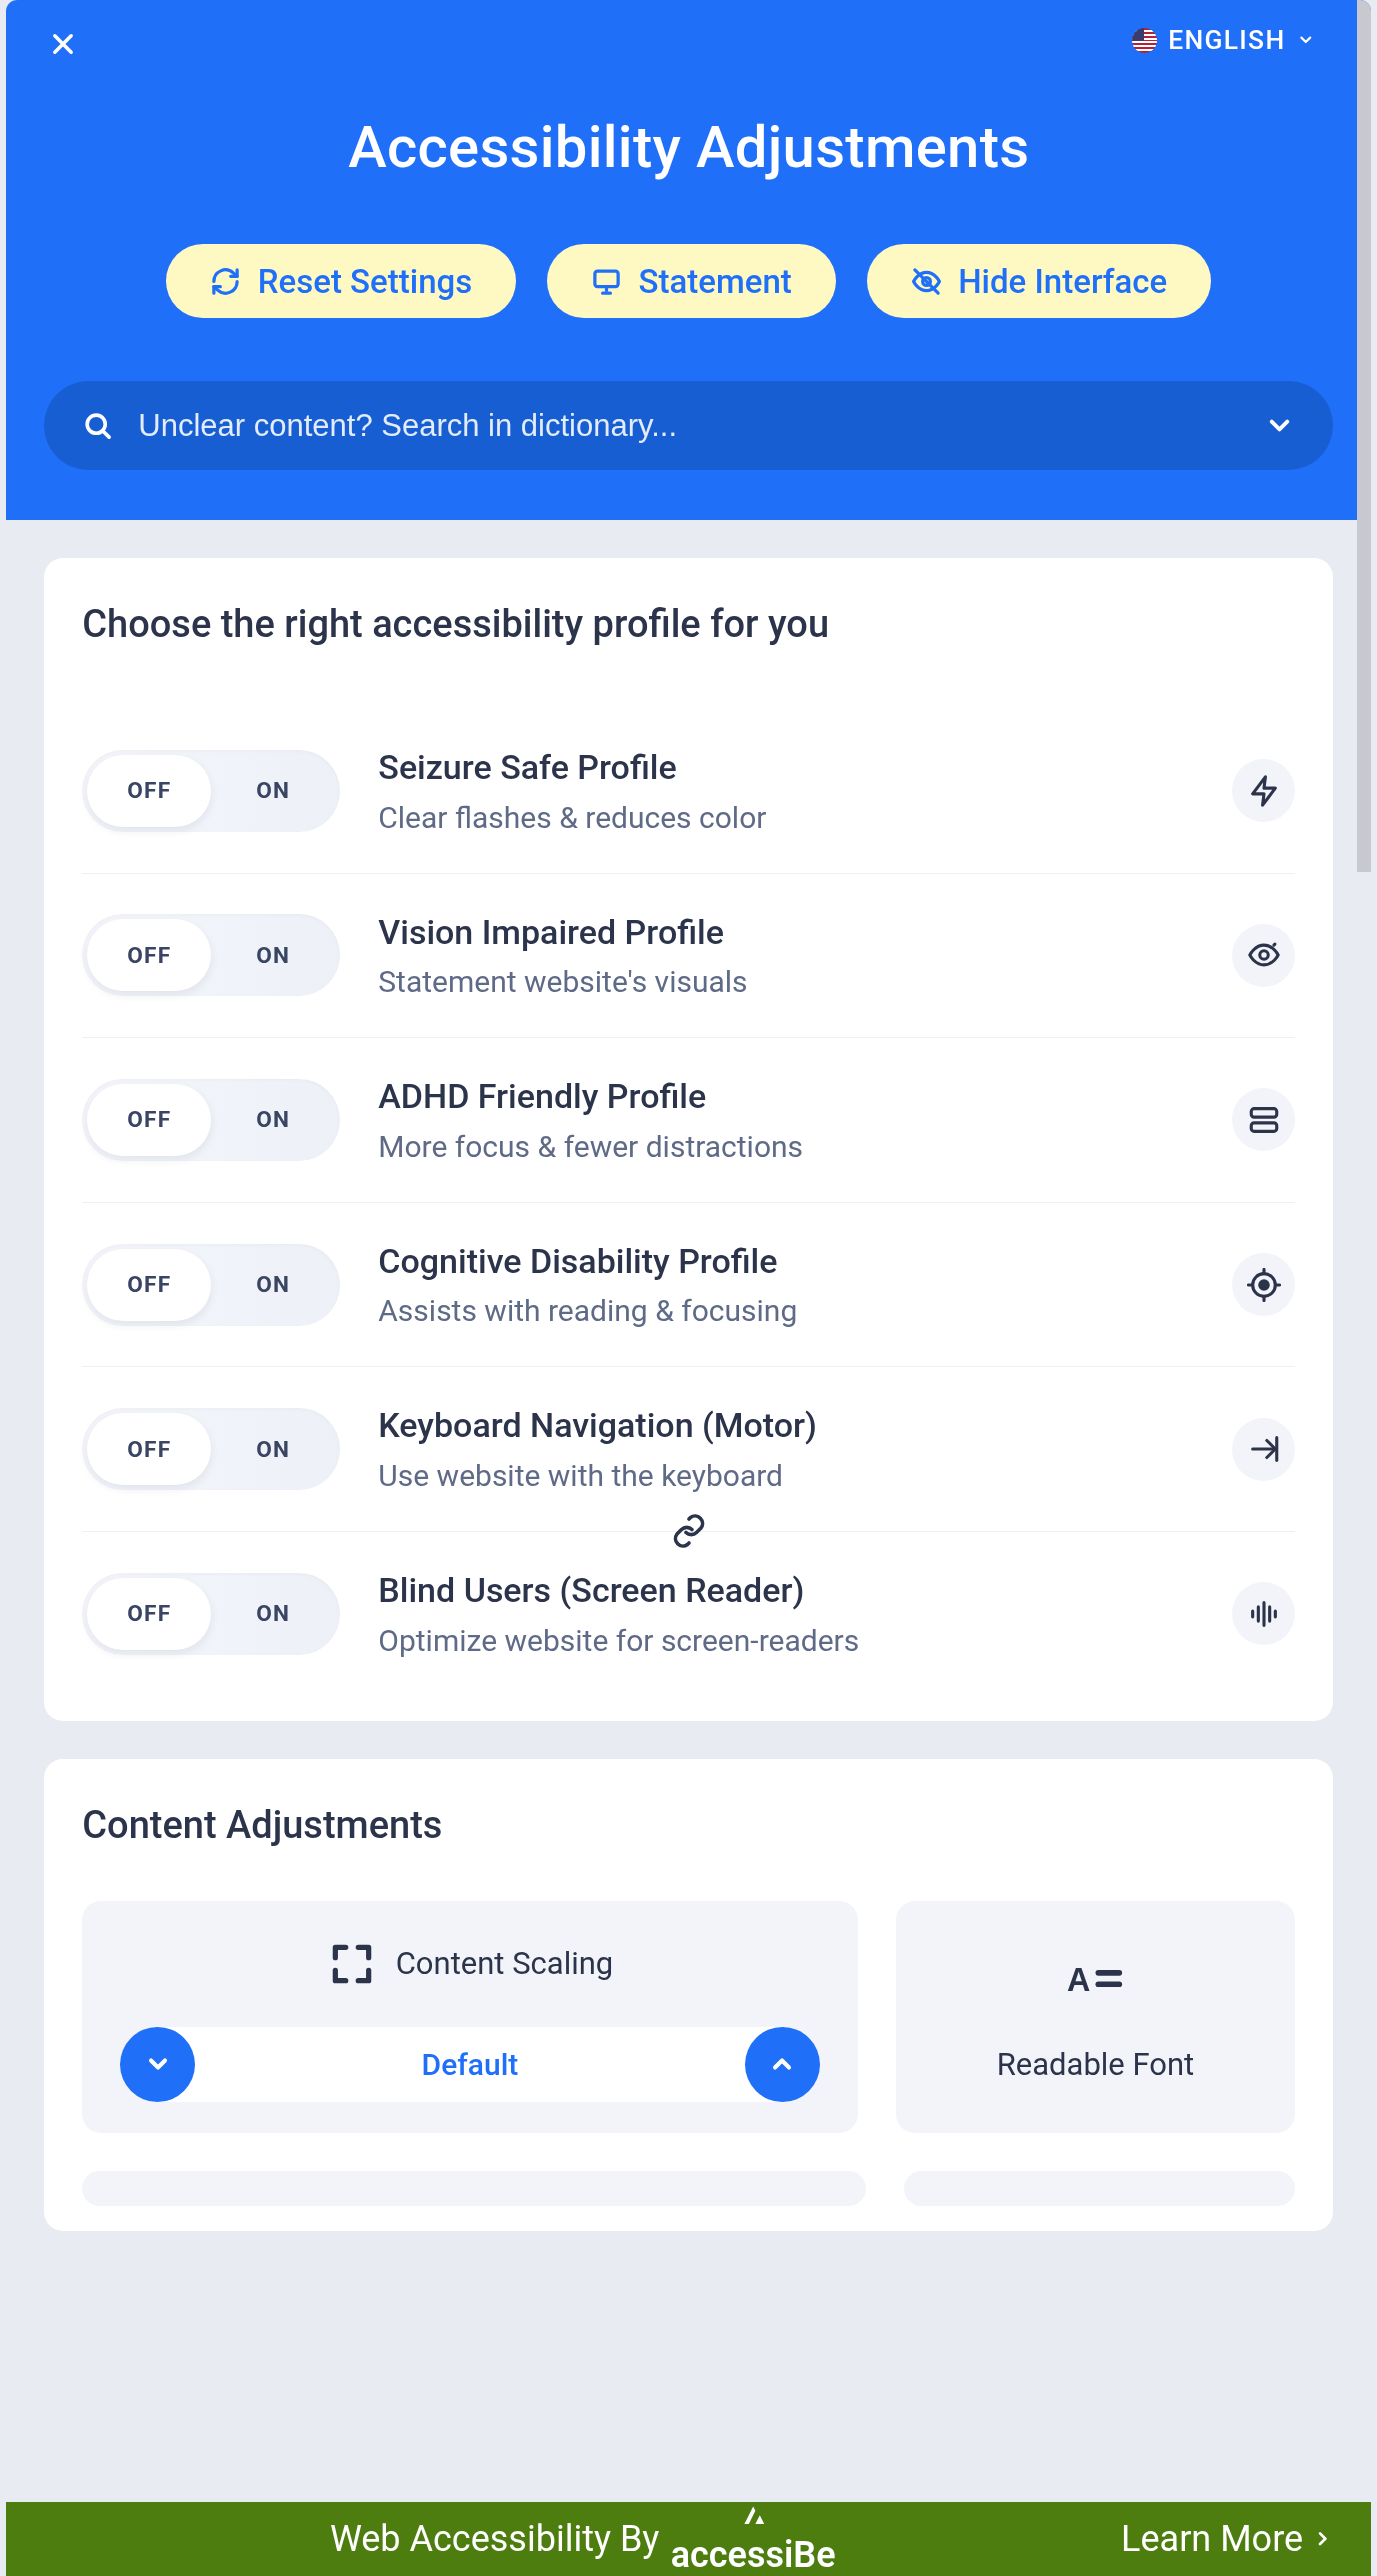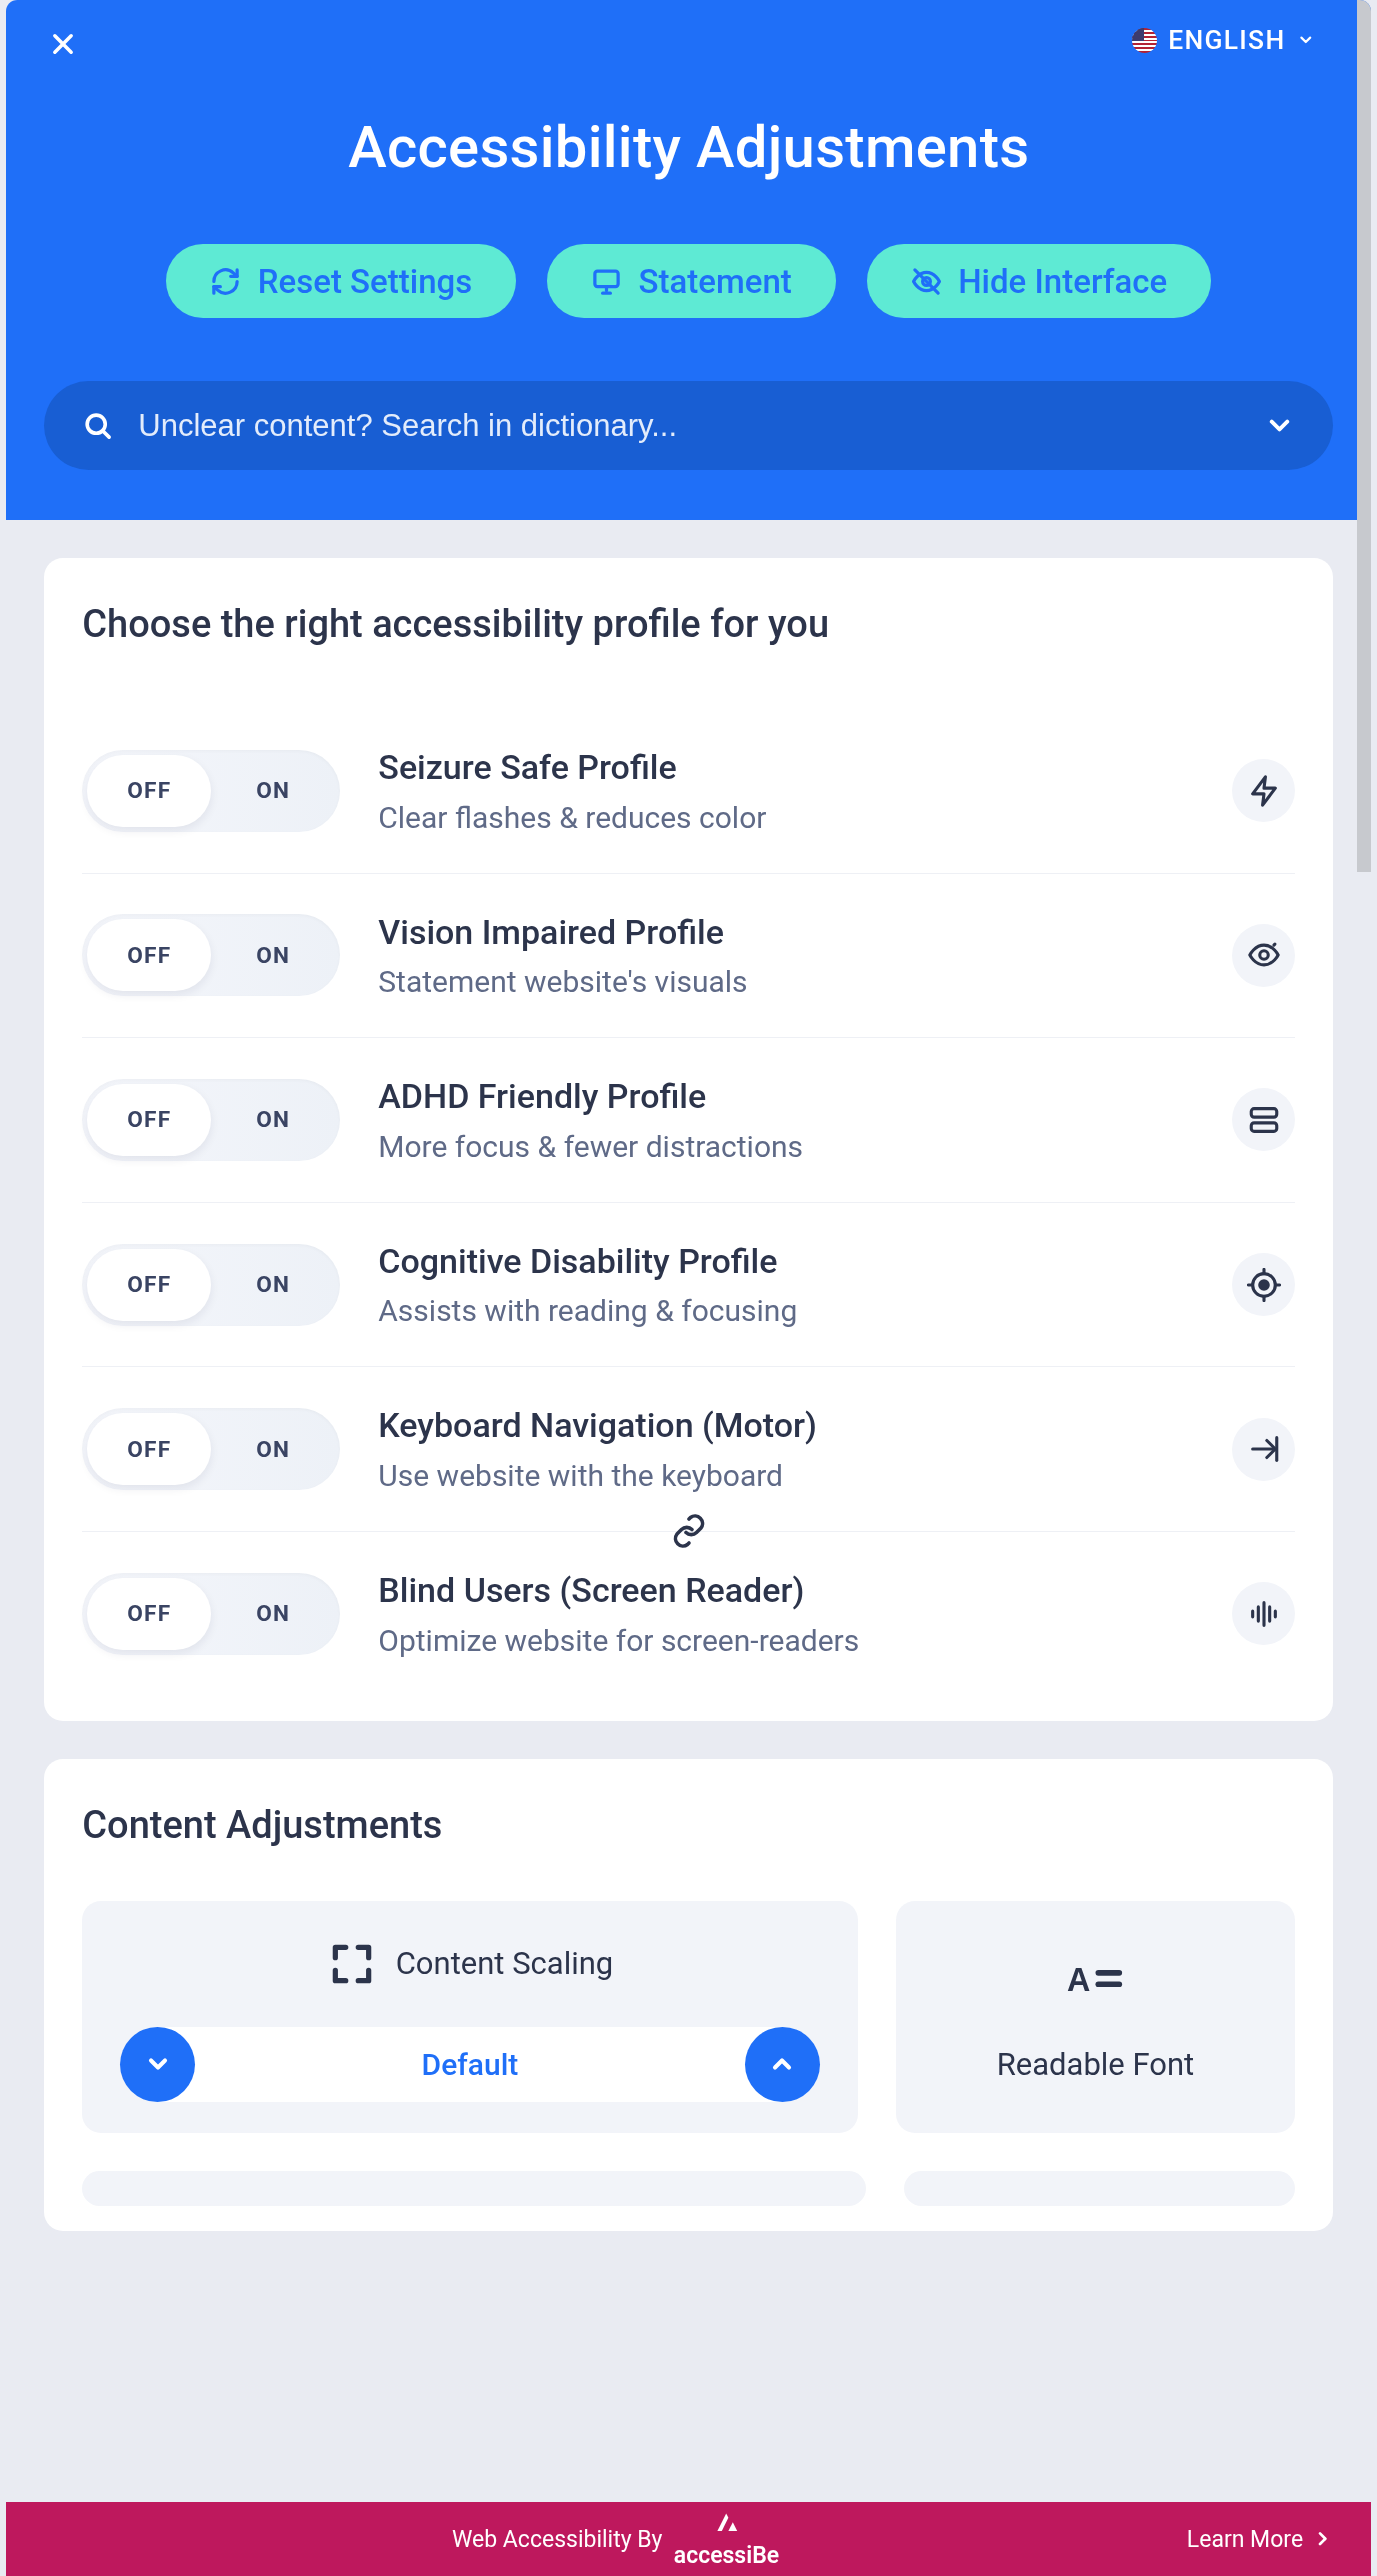--- a/index.html
+++ b/index.html
@@ -74,21 +74,21 @@
     margin-top: 88px;
     margin-bottom: 63px;
     letter-spacing: 0.3px;
   }
   .pill-row {
     display: flex;
     justify-content: center;
     gap: 31px;
   }
   .pill {
-    background: #5eead4;
+    background: #fef9c3;
     color: #1f6ff8;
     border-radius: 50px;
     padding: 17.6px 44px;
     font-size: 33px;
     font-weight: 500;
     display: flex;
     align-items: center;
     gap: 16.4px;
     cursor: pointer;
   }
@@ -272,25 +272,25 @@
     flex: 1;
     height: 35px;
   }
 
   .footer {
     position: absolute;
     bottom: 0;
     left: 0;
     right: 0;
     height: 74px;
-    background: #be185d;
+    background: #4d7c0f;
     display: flex;
     align-items: center;
     color: #fff;
-    font-size: 23px;
+    font-size: 36px;
     padding: 4px 38px;
   }
   .footer-center {
     flex: 1;
     display: flex;
     justify-content: center;
     align-items: center;
     gap: 11.3px;
   }
   .footer-right {

